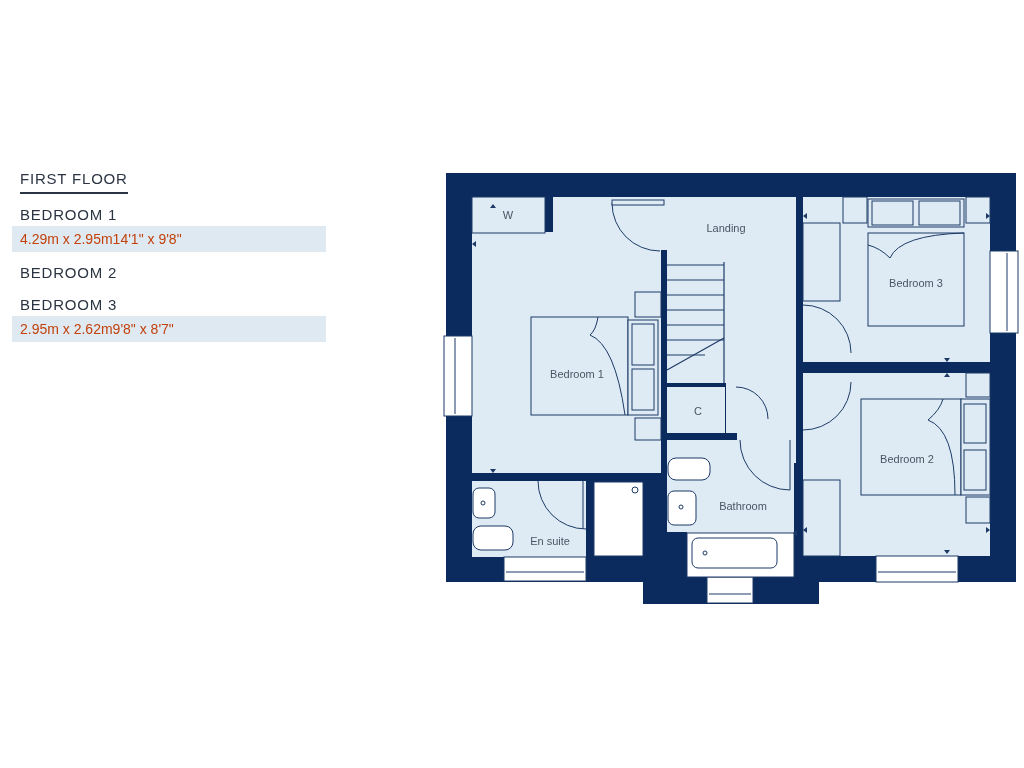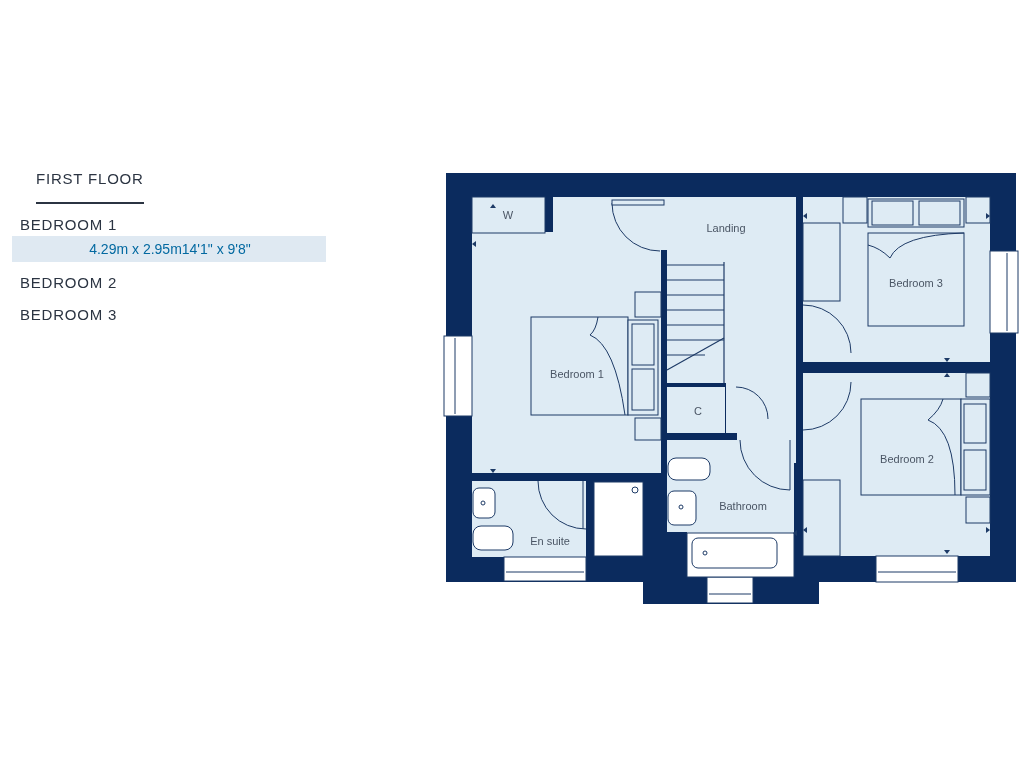--- a/index.html
+++ b/index.html
@@ -2,28 +2,28 @@
 <html><head>
 <meta charset="utf-8">
 <style>
   html, body { margin:0; padding:0; }
   body {
     width:1024px; height:768px; background:#ffffff; position:relative; overflow:hidden;
     font-family: "Liberation Sans", "DejaVu Sans", sans-serif; color:#2d3a4a;
   }
   .legend { position:absolute; left:12px; top:170px; width:314px; }
   .legend-title {
-    display:inline-block; margin-left:24px; font-size:15px; letter-spacing:0.8px;
-    color:#2b3442; padding-bottom:15px; border-bottom:2px solid #2b3442;
+    display:inline-block; margin-left:8px; font-size:15px; letter-spacing:0.8px;
+    color:#2b3442; padding-bottom:5px; border-bottom:2px solid #2b3442;
   }
   .room-block { margin-top:10px; }
   .room-name { font-size:15px; letter-spacing:0.8px; color:#2b3442; padding-left:8px; height:22px; line-height:22px; }
   .room-dims {
-    display:flex; justify-content:center; background:#dfe9f2;
-    height:26px; line-height:26px; padding:0 6px 0 8px; font-size:14px; color:#0369a1;
+    display:flex; justify-content:flex-start; background:#dfe9f2;
+    height:26px; line-height:26px; padding:0 6px 0 8px; font-size:14px; color:#c2410c;
   }
   .plan { position:absolute; left:0; top:0; }
   .room-label { font-family:"Liberation Sans", sans-serif; font-size:11px; fill:#4a5564; }
 </style>
 </head>
 <body>
 
 <div class="legend">
   <div class="legend-title">FIRST FLOOR</div>
 
@@ -34,20 +34,24 @@
       <span>14'1" x 9'8"</span>
     </div>
   </div>
 
   <div class="room-block">
     <div class="room-name">BEDROOM 2</div>
   </div>
 
   <div class="room-block">
     <div class="room-name">BEDROOM 3</div>
+    <div class="room-dims">
+      <span>2.95m x 2.62m</span>
+      <span>9'8" x 8'7"</span>
+    </div>
   </div>
 </div>
 
 <svg class="plan" width="1024" height="768" viewBox="0 0 1024 768">
 
   <g>
     <rect x="446" y="173" width="570" height="409" fill="#0b2b5e"></rect>
     <rect x="643" y="575" width="176" height="29" fill="#0b2b5e"></rect>
   </g>
 

